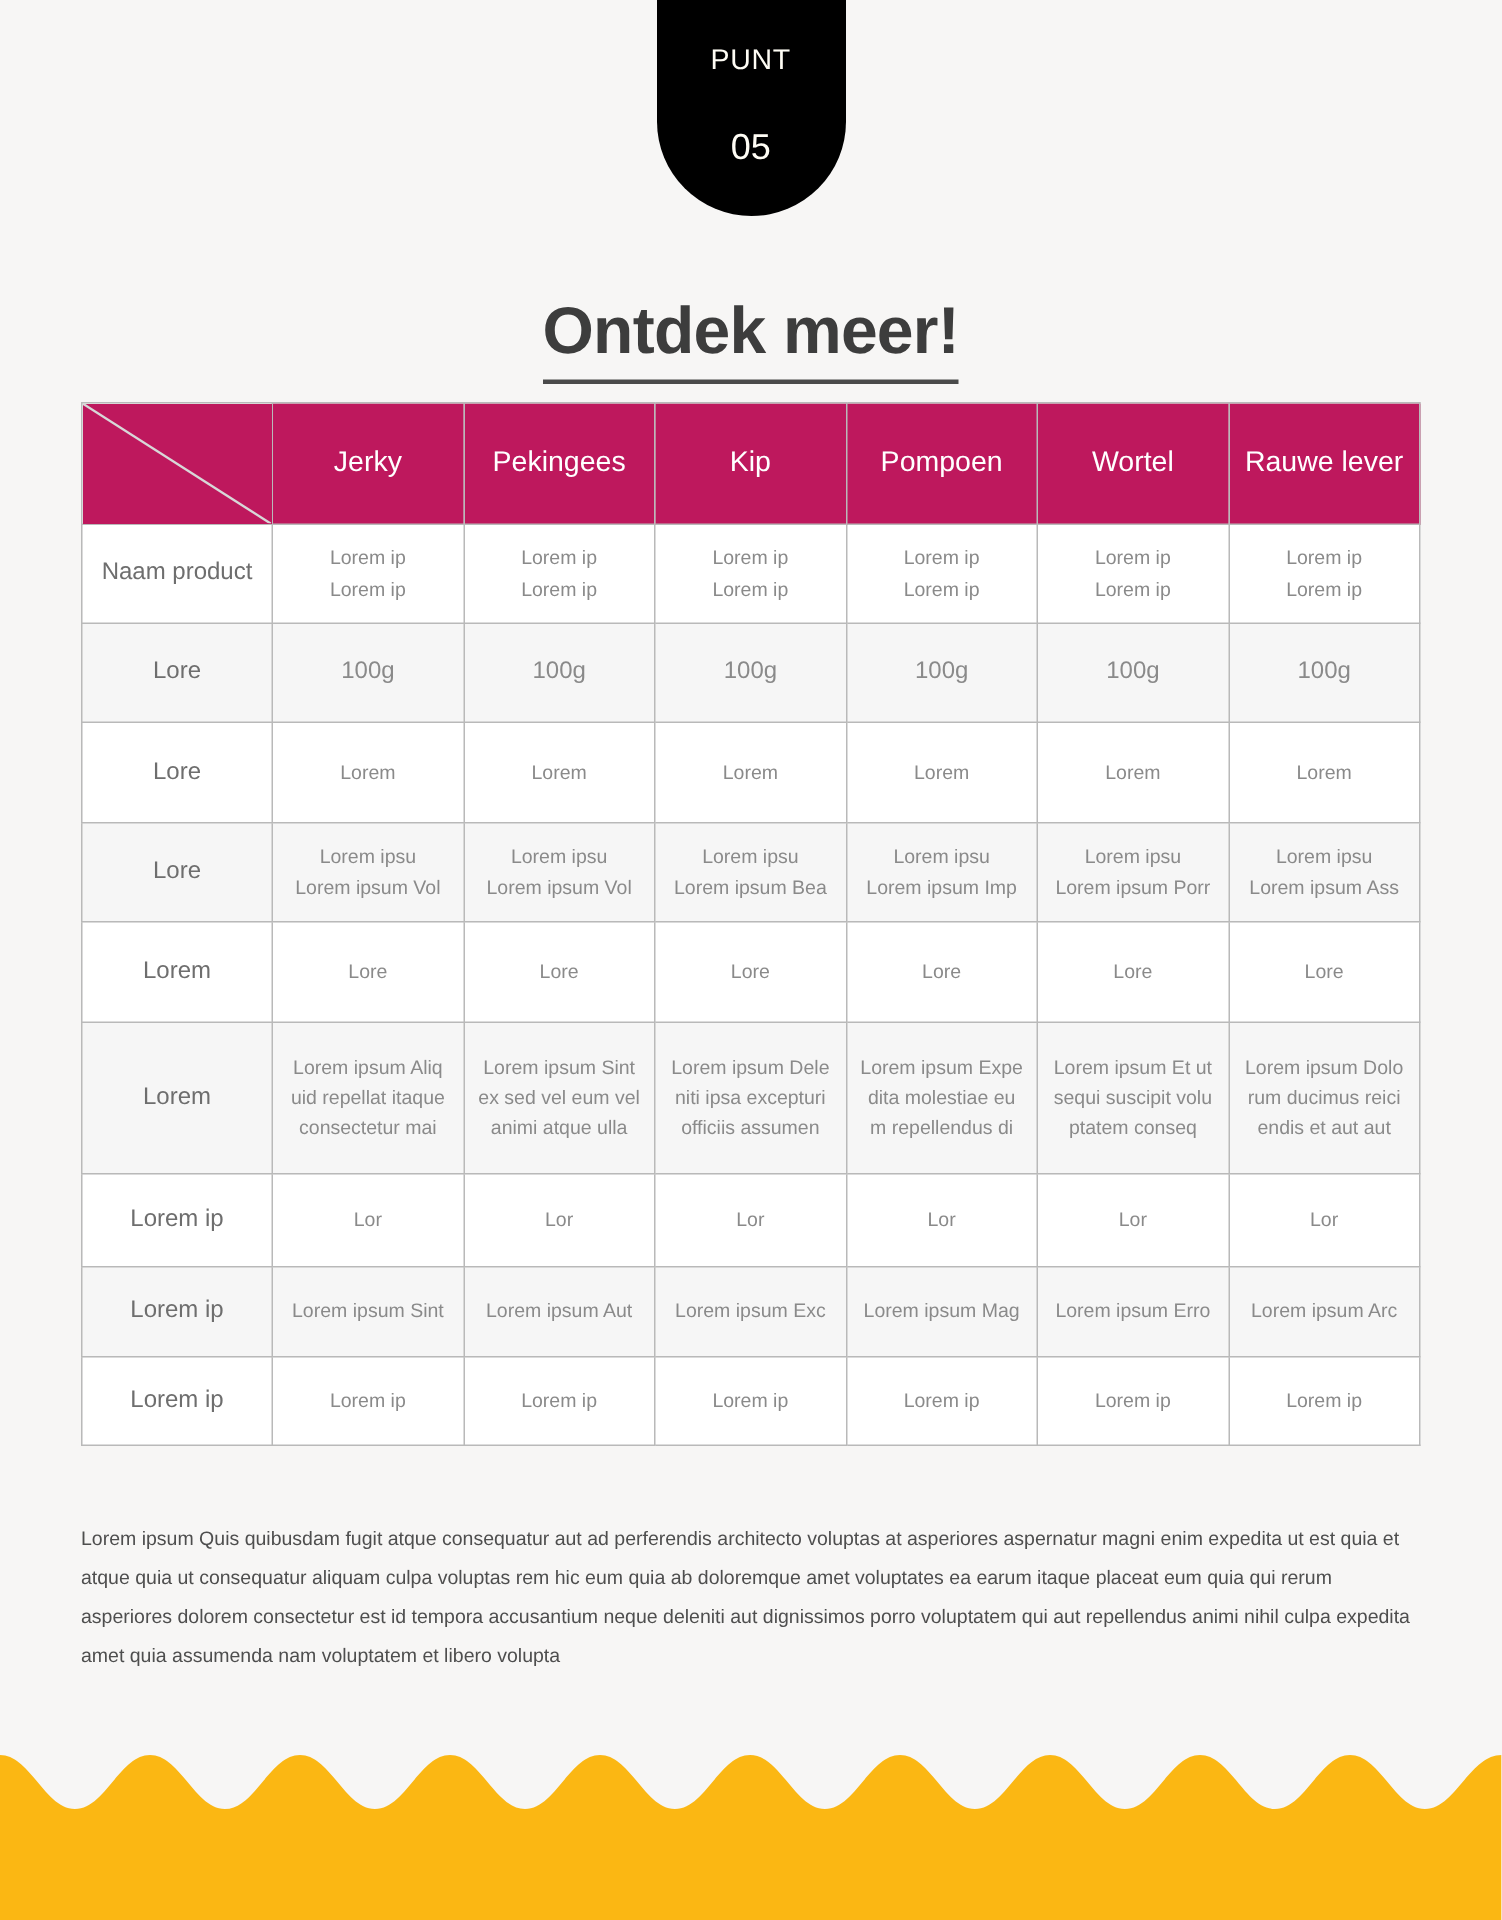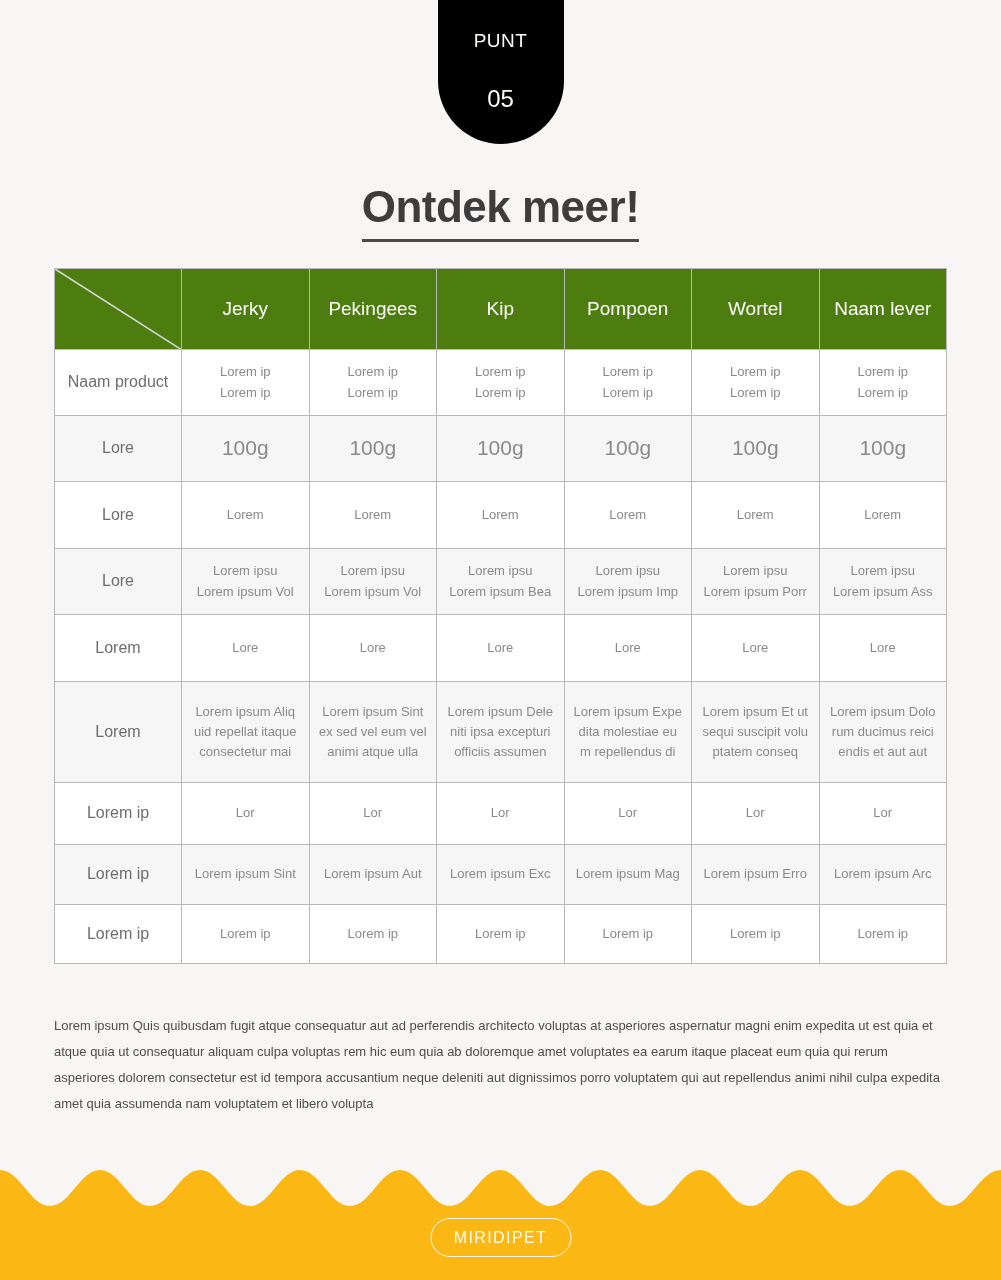--- a/index.html
+++ b/index.html
@@ -37,21 +37,21 @@
   }
   .badge-number {
     margin-top: 33px;
     font-size: 24px;
     font-weight: 400;
   }
 
   
   .title-wrap {
     position: absolute;
-    top: 154px;
+    top: 168px;
     left: 0;
     width: 1001px;
     text-align: center;
   }
   .title {
     display: inline-block;
     font-size: 44px;
     font-weight: bold;
     color: #3d3d3d;
     letter-spacing: -0.5px;
@@ -75,21 +75,21 @@
   table.grid td, table.grid th {
     border: 1px solid #b9b9b9;
     padding: 0;
     vertical-align: middle;
   }
   
   col.c0 { width: 127px; }
   col.cx { width: 127.5px; }
 
   thead th {
-    background: #4d7c0f;
+    background: #be185d;
     color: #ffffff;
     font-weight: 400;
     font-size: 19px;
     height: 81px;
     text-align: center;
     border-color: #9d9d9d;
   }
   thead th.corner {
     position: relative;
     padding: 0;
@@ -119,21 +119,21 @@
   tbody tr.r0 td { height: 66px; }
   tbody tr.r1 td { height: 66px; }
   tbody tr.r2 td { height: 67px; }
   tbody tr.r3 td { height: 66px; }
   tbody tr.r4 td { height: 67px; }
   tbody tr.r5 td { height: 101px; }
   tbody tr.r6 td { height: 62px; }
   tbody tr.r7 td { height: 60px; }
   tbody tr.r8 td { height: 59px; }
 
-  tbody tr.r1 td.val { font-size: 21px; }
+  tbody tr.r1 td.val { font-size: 16px; }
   tbody tr.r6 td.rowlabel, tbody tr.r7 td.rowlabel, tbody tr.r8 td.rowlabel { font-size: 16px; }
 
   .cellline { display: block; white-space: nowrap; }
 
   
   .para {
     position: absolute;
     top: 1000px;
     left: 54px;
     width: 892px;
@@ -204,21 +204,21 @@
         <th class="corner">
           <svg class="diag" viewBox="0 0 127 81" preserveAspectRatio="none">
             <line x1="0" y1="0" x2="127" y2="81" stroke="#d8d8d8" stroke-width="1.6"></line>
           </svg>
         </th>
         <th>Jerky</th>
         <th>Pekingees</th>
         <th>Kip</th>
         <th>Pompoen</th>
         <th>Wortel</th>
-        <th>Naam lever</th>
+        <th>Rauwe lever</th>
       </tr>
     </thead>
     <tbody>
 
       <tr class="r0 norm">
         <td class="rowlabel">Naam product</td>
         <td class="val">
             <span class="cellline">Lorem ip</span>
             <span class="cellline">Lorem ip</span>
           </td>
@@ -389,14 +389,13 @@
              C 620,30 630,66 650,66
              C 670,66 680,30 700,30
              C 720,30 730,66 750,66
              C 770,66 780,30 800,30
              C 820,30 830,66 850,66
              C 870,66 880,30 900,30
              C 920,30 930,66 950,66
              C 970,66 980,30 1001,30
              L 1001,140 L 0,140 Z" fill="#fbb713"></path>
   </svg>
-  <div class="logo">MIRIDIPET</div>
 </div>
 
 </body></html>

